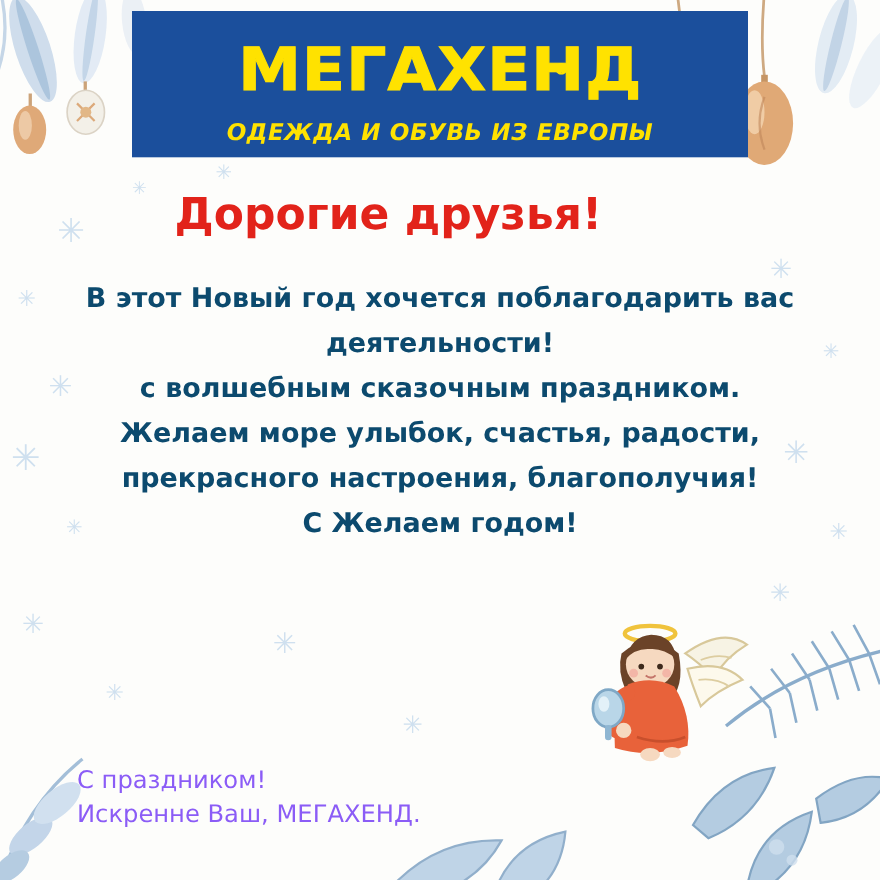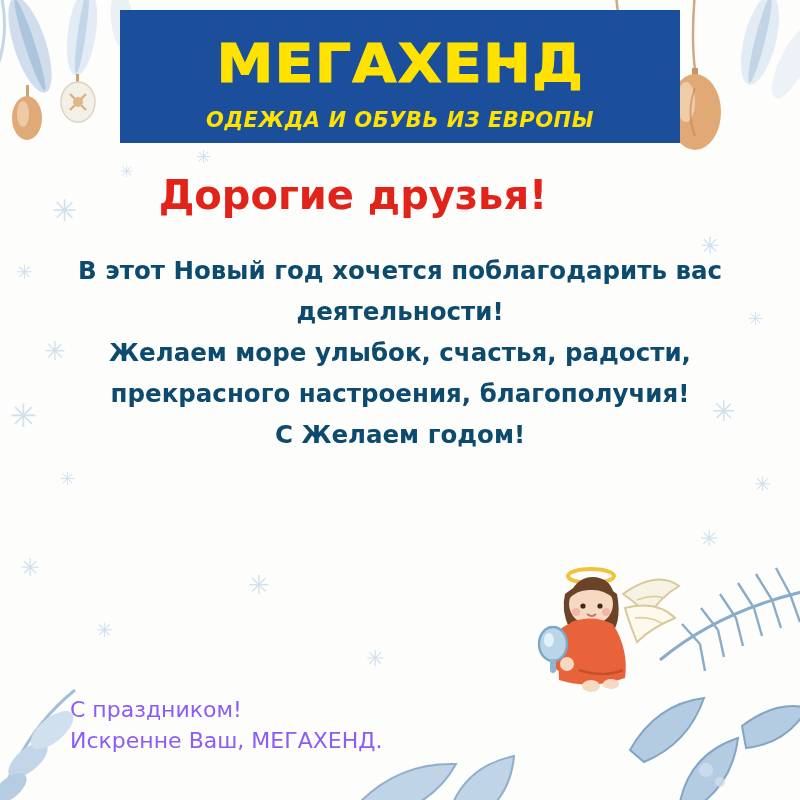--- a/index.html
+++ b/index.html
@@ -235,20 +235,21 @@
       <span class="logo-reg">®</span>
     </div>
     <div class="logo-tagline">ОДЕЖДА И ОБУВЬ ИЗ ЕВРОПЫ</div>
   </div>
 
   <div class="greeting">Дорогие друзья!</div>
 
   <div class="message">
     <p>В этот Новый год хочется поблагодарить вас</p>
     <p>деятельности!</p>
+    <p>с волшебным сказочным праздником.</p>
     <p>Желаем море улыбок, счастья, радости,</p>
     <p>прекрасного настроения, благополучия!</p>
     <p>С Желаем годом!</p>
   </div>
 
   <svg class="angel" viewBox="0 0 180 140">
 
     <g>
       <path d="M118 34 q34 -24 56 -8 q-20 12 -30 30 q-14 -14 -26 -22 z" fill="#f7f3e4" stroke="#d8c89a" stroke-width="2"></path>
       <path d="M120 48 q32 -8 50 10 q-24 10 -38 24 q-8 -20 -12 -34 z" fill="#fdf9ec" stroke="#d8c89a" stroke-width="2"></path>

